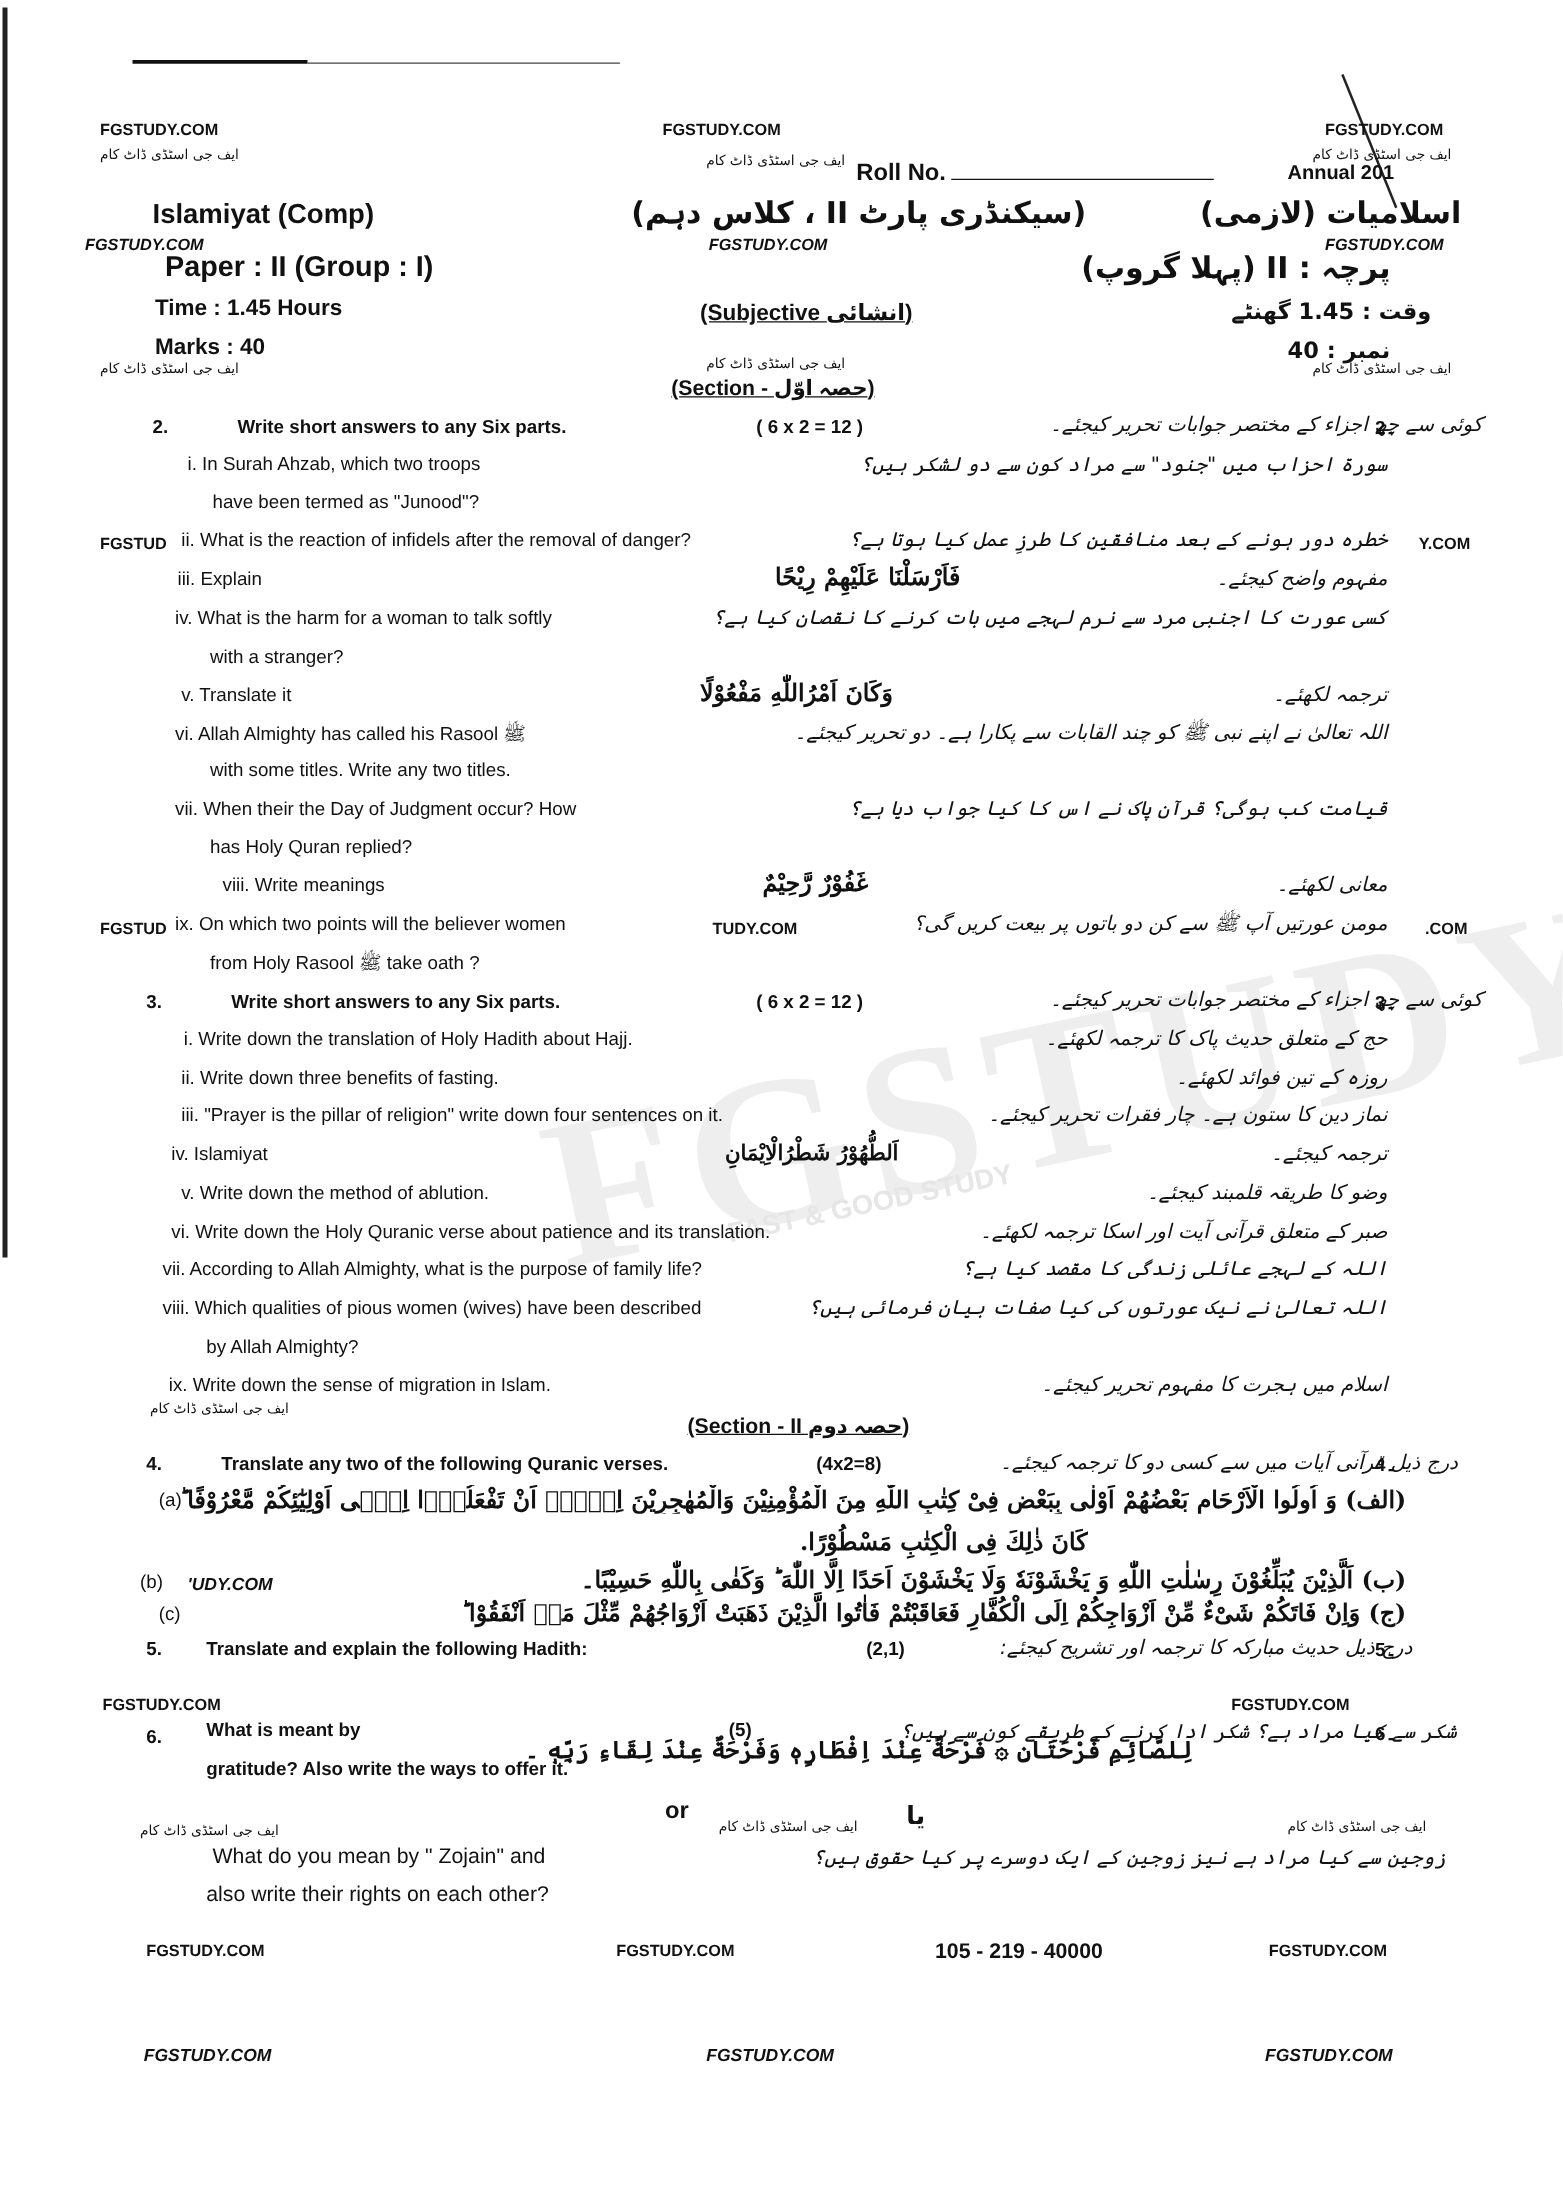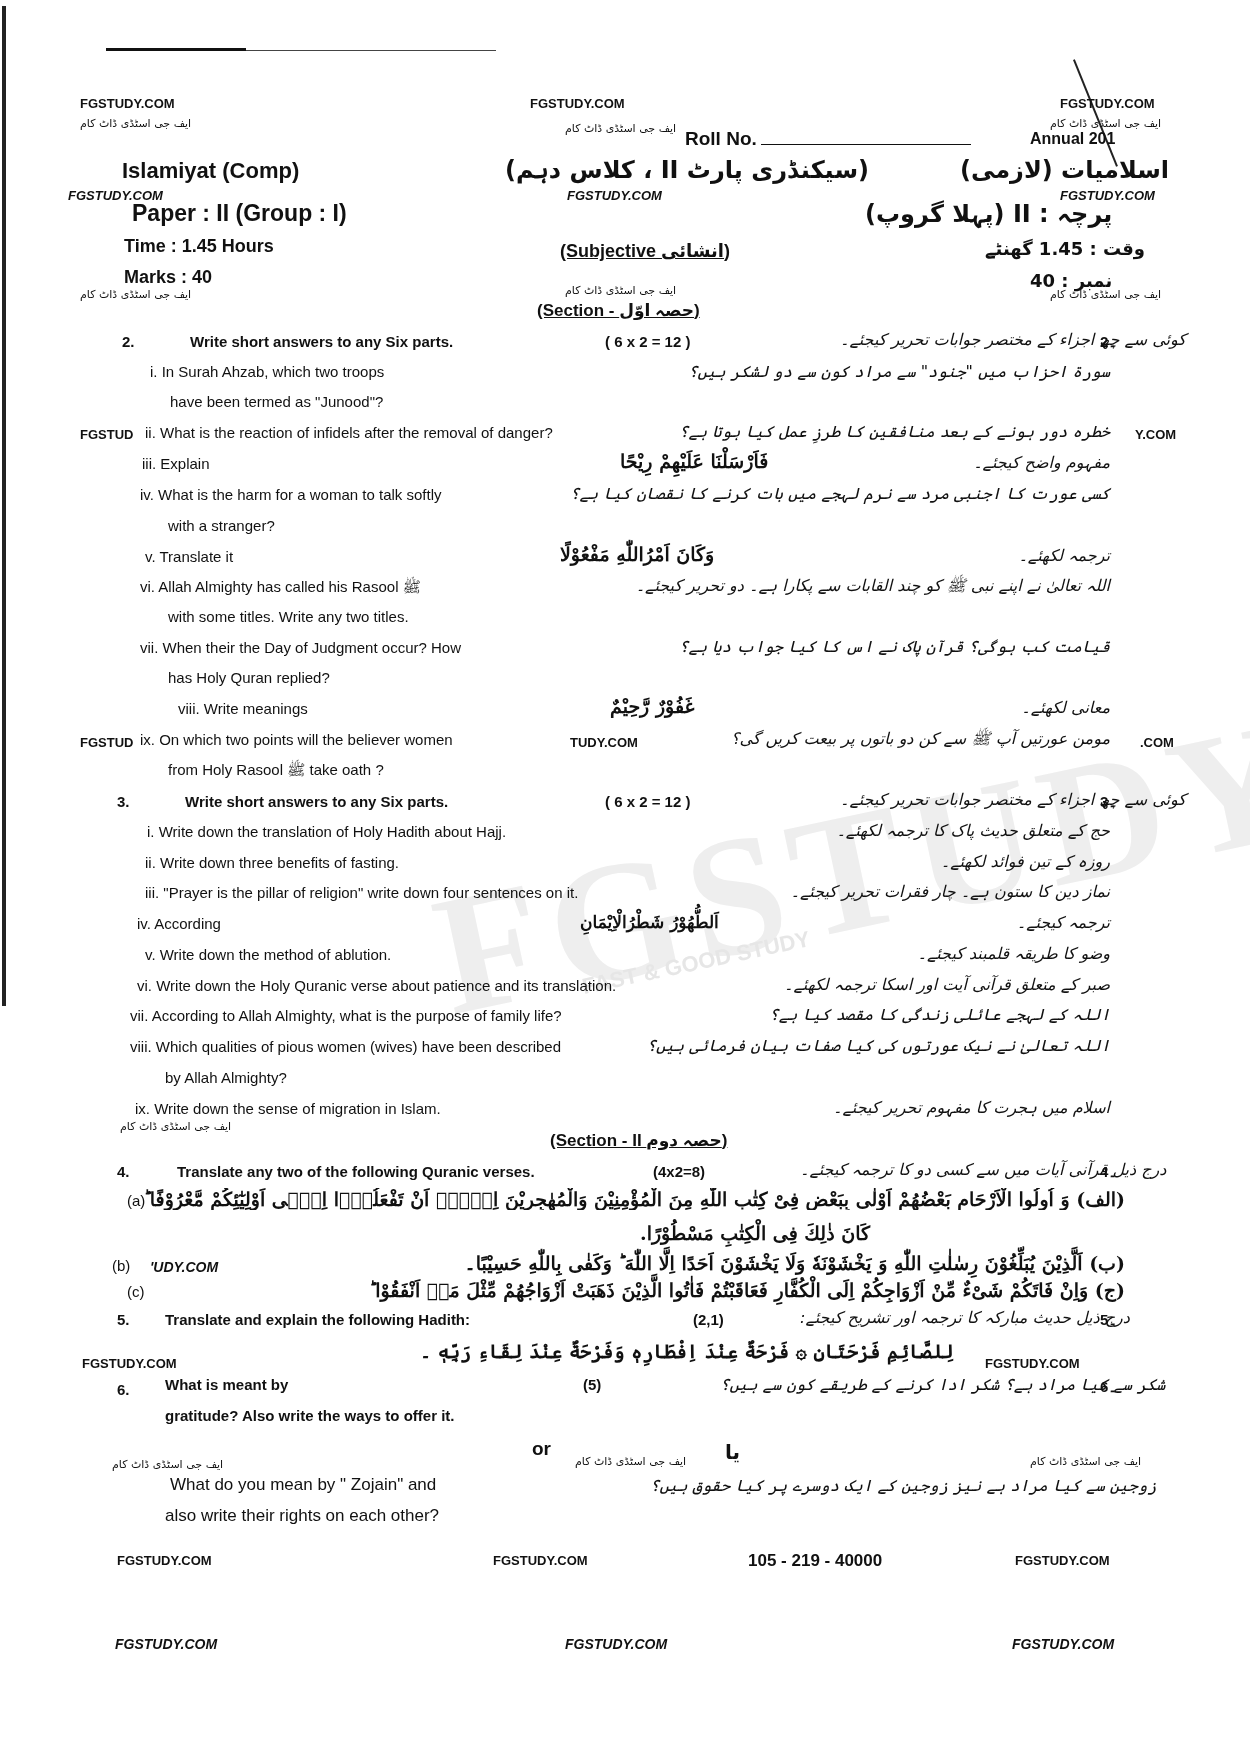--- a/index.html
+++ b/index.html
@@ -127,21 +127,21 @@
 
   <div class="abs q-head" style="left:117px;top:793px;">3.</div>
   <div class="abs q-head" style="left:185px;top:793px;">Write short answers to any Six parts.</div>
   <div class="abs marks" style="left:605px;top:793px;">( 6 x 2 = 12 )</div>
   <div class="abs urdu urdu-md" style="left:840px;top:790px;">کوئی سے چھ اجزاء کے مختصر جوابات تحریر کیجئے۔</div>
   <div class="abs q-head" style="left:1100px;top:793px;">3۔</div>
 
   <div class="abs q" style="left:147px;top:823px;"><span>i.</span> <span>Write down the translation of Holy Hadith about Hajj.</span></div>
   <div class="abs q" style="left:145px;top:854px;"><span>ii.</span> <span>Write down three benefits of fasting.</span></div>
   <div class="abs q" style="left:145px;top:884px;"><span>iii.</span> <span>"Prayer is the pillar of religion"  write down four sentences on it.</span></div>
-  <div class="abs q" style="left:137px;top:915px;"><span>iv.</span> <span>According</span></div>
+  <div class="abs q" style="left:137px;top:915px;"><span>iv.</span> <span>Islamiyat</span></div>
   <div class="abs q" style="left:145px;top:946px;"><span>v.</span> <span>Write down the method of ablution.</span></div>
   <div class="abs q" style="left:137px;top:977px;"><span>vi.</span> <span>Write down the Holy Quranic verse about patience and its translation.</span></div>
   <div class="abs q" style="left:130px;top:1007px;"><span>vii.</span> <span>According to Allah Almighty, what is the purpose of family life?</span></div>
   <div class="abs q" style="left:130px;top:1038px;"><span>viii.</span> <span>Which qualities of pious women (wives)  have been described</span></div>
   <div class="abs q" style="left:165px;top:1069px;">by Allah Almighty?</div>
   <div class="abs q" style="left:135px;top:1100px;"><span>ix.</span> <span>Write down the sense of migration in Islam.</span></div>
   <div class="abs urdu urdu-sm" style="left:120px;top:1120px;">ایف جی اسٹڈی ڈاٹ کام</div>
 
   <div class="abs arabic" style="left:580px;top:912px;font-size:17px;">اَلطُّهُوْرُ شَطْرُالْاِيْمَانِ</div>
 
@@ -173,21 +173,21 @@
 
   <div class="abs q" style="left:127px;top:1283px;">(c)</div>
   <div class="abs arabic" style="right:125px;top:1279px;"><span>(ج)</span> <span>وَاِنْ فَاتَكُمْ شَىْءٌ مِّنْ اَزْوَاجِكُمْ اِلَى الْكُفَّارِ فَعَاقَبْتُمْ فَاٰتُوا الَّذِيْنَ ذَهَبَتْ اَزْوَاجُهُمْ مِّثْلَ مَاۤ اَنْفَقُوْا ؕ</span></div>
 
   <div class="abs q-head" style="left:117px;top:1311px;">5.</div>
   <div class="abs q-head" style="left:165px;top:1311px;">Translate and explain  the following Hadith:</div>
   <div class="abs marks" style="left:693px;top:1311px;">(2,1)</div>
   <div class="abs urdu urdu-md" style="left:800px;top:1308px;">درج ذیل حدیث مبارکہ کا ترجمہ اور تشریح کیجئے:</div>
   <div class="abs q-head" style="left:1100px;top:1311px;">5۔</div>
 
-  <div class="abs arabic" style="left:420px;top:1340px;">لِلصَّائِمِ فَرْحَتَانِ ۞ فَرْحَةٌ عِنْدَ اِفْطَارِهٖ وَفَرْحَةٌ عِنْدَ لِقَاءِ رَبِّهٖ ۔</div>
+  <div class="abs arabic" style="left:420px;top:1388px;">لِلصَّائِمِ فَرْحَتَانِ ۞ فَرْحَةٌ عِنْدَ اِفْطَارِهٖ وَفَرْحَةٌ عِنْدَ لِقَاءِ رَبِّهٖ ۔</div>
   <div class="abs wm" style="left:82px;top:1356px;">FGSTUDY.COM</div>
   <div class="abs wm" style="left:985px;top:1356px;">FGSTUDY.COM</div>
 
   <div class="abs q-head" style="left:117px;top:1381px;">6.</div>
   <div class="abs q-head" style="left:165px;top:1376px;">What is meant by</div>
   <div class="abs marks" style="left:583px;top:1376px;">(5)</div>
   <div class="abs urdu urdu-md" style="left:720px;top:1375px;">شکر سے کیا مراد ہے؟ شکر ادا کرنے کے طریقے کون سے ہیں؟</div>
   <div class="abs q-head" style="left:1100px;top:1378px;">6۔</div>
   <div class="abs q-head" style="left:165px;top:1407px;">gratitude?  Also write the ways to offer it.</div>
 

